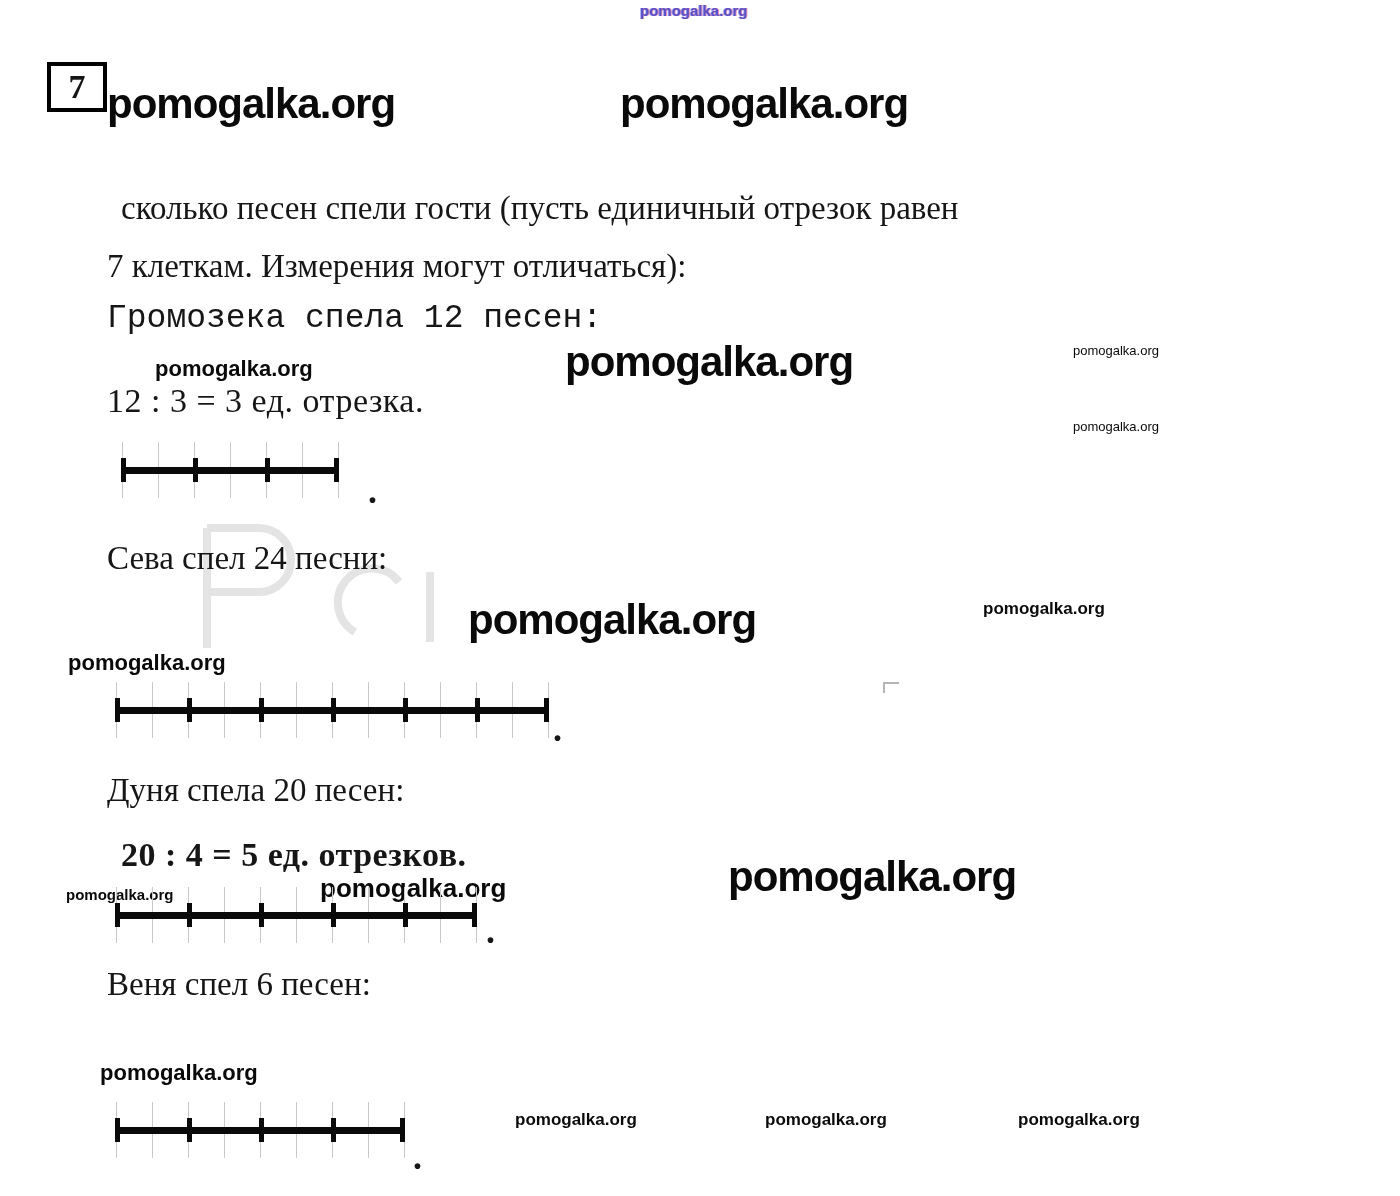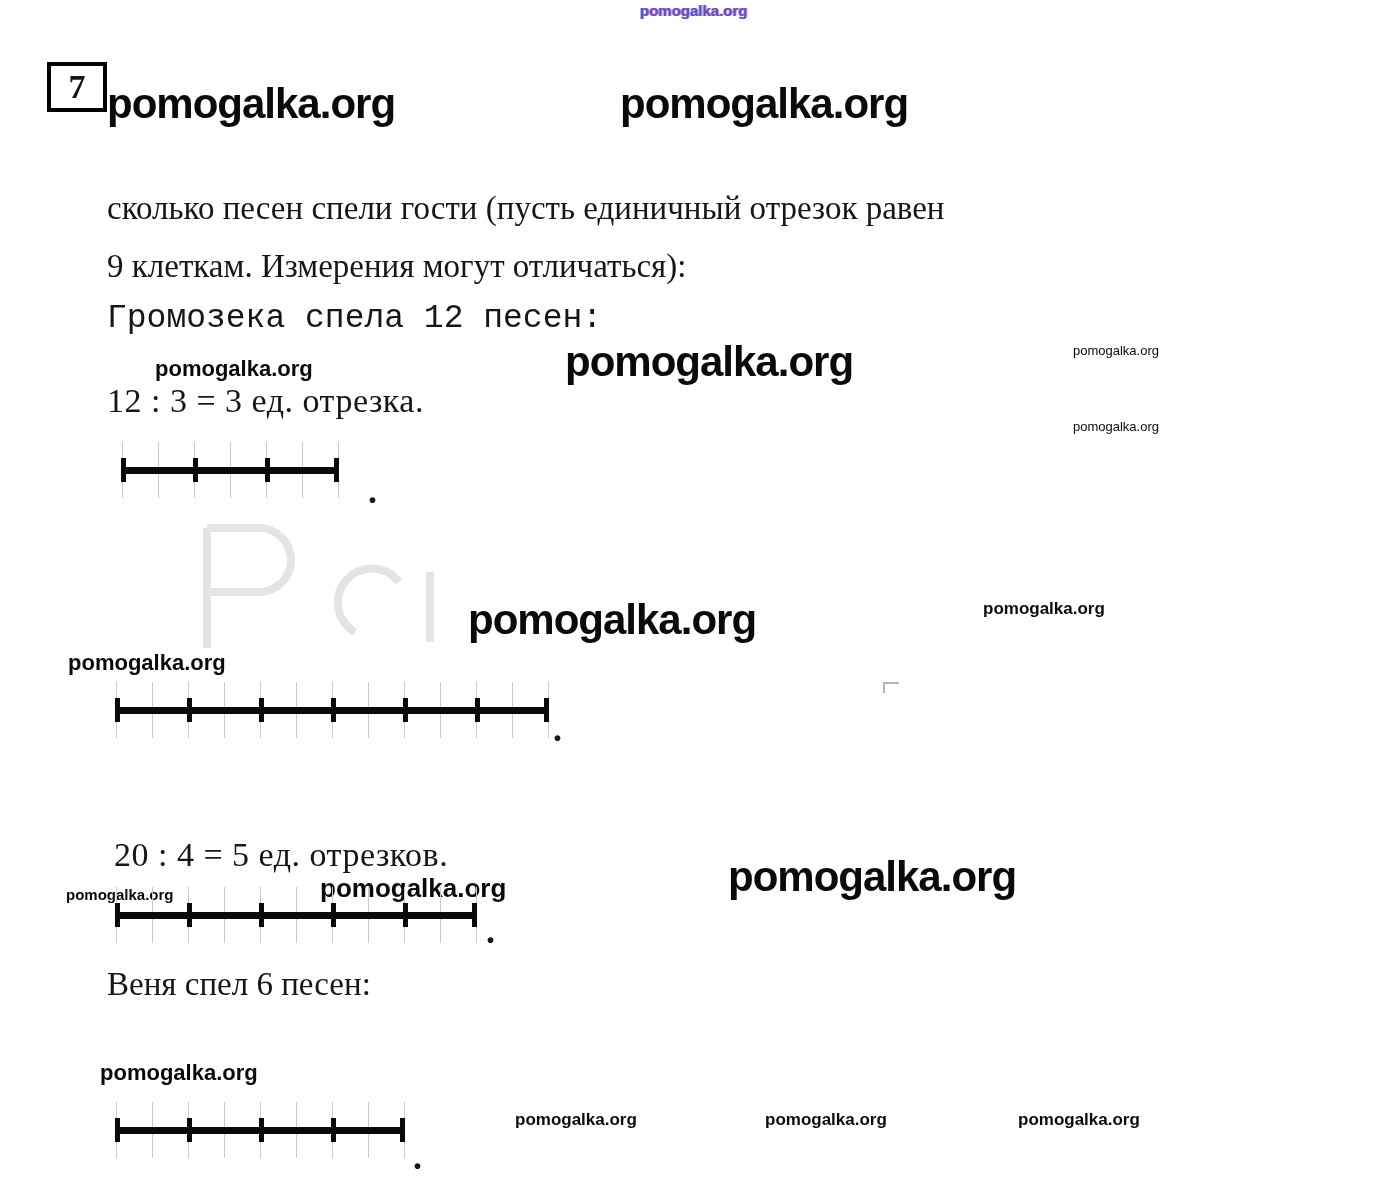--- a/index.html
+++ b/index.html
@@ -36,22 +36,22 @@
 
 <div id="page">
 
   <div class="abs wm wm-top" style="left:640px;top:2px;">pomogalka.org</div>
 
   <div class="abs problem-box" style="left:47px;top:62px;">7</div>
 
   <div class="abs wm wm-xl" style="left:107px;top:80px;">pomogalka.org</div>
   <div class="abs wm wm-xl" style="left:620px;top:80px;">pomogalka.org</div>
 
-  <div class="abs serif t-intro" style="left:107px;top:192px;">сколько песен спели гости (пусть единичный отрезок равен</div>
-  <div class="abs serif t-intro" style="left:107px;top:250px;">9 клеткам. Измерения могут отличаться):</div>
+  <div class="abs serif t-intro" style="left:121px;top:192px;">сколько песен спели гости (пусть единичный отрезок равен</div>
+  <div class="abs serif t-intro" style="left:107px;top:250px;">7 клеткам. Измерения могут отличаться):</div>
 
   <div class="abs serif t-title" style="left:107px;top:300px;font-family:Liberation Mono, monospace;">Громозека спела 12 песен:</div>
   <div class="abs wm wm-md" style="left:155px;top:356px;">pomogalka.org</div>
   <div class="abs wm wm-xl" style="left:565px;top:338px;">pomogalka.org</div>
   <div class="abs wm wm-xs" style="left:1073px;top:343px;">pomogalka.org</div>
   <div class="abs serif t-eq" style="left:107px;top:382px;">12 : 3 = 3 ед. отрезка.</div>
   <div class="abs wm wm-xs" style="left:1073px;top:419px;">pomogalka.org</div>
   <div class="segment" style="left: 122px; top: 442px; width: 220px;">
       <div class="gcell" style="left: 0px;"></div>
       <div class="gcell" style="left: 36px;"></div>
@@ -69,20 +69,21 @@
   <div class="abs serif t-period" style="left:368px;top:470px;">.</div>
 
   <svg class="abs ghost" style="left:185px;top:512px;" width="310" height="150" viewBox="0 0 310 150">
     <g fill="none" stroke="#dcdcdc" stroke-width="8">
       <path d="M22,16 v120"></path>
       <path d="M22,16 h52 a32,32 0 0 1 0,64 h-48"></path>
       <path d="M170,120 a34,34 0 1 1 44,-50"></path>
       <path d="M245,60 v70"></path>
     </g>
   </svg>
+  <div class="abs serif t-title" style="left:107px;top:540px;">Сева спел 24 песни:</div>
   <div class="abs wm wm-xl" style="left:468px;top:596px;">pomogalka.org</div>
   <div class="abs wm wm-sm" style="left:983px;top:599px;">pomogalka.org</div>
   <div class="abs wm wm-md" style="left:68px;top:650px;">pomogalka.org</div>
   <div class="abs corner-mark" style="left:883px;top:682px;"></div>
   <div class="segment" style="left: 116px; top: 682px; width: 436px;">
       <div class="gcell" style="left: 0px;"></div>
       <div class="gcell" style="left: 36px;"></div>
       <div class="gcell" style="left: 72px;"></div>
       <div class="gcell" style="left: 108px;"></div>
       <div class="gcell" style="left: 144px;"></div>
@@ -98,21 +99,22 @@
       <div class="stick" style="left: -1px;"></div>
       <div class="stick" style="left: 71px;"></div>
       <div class="stick" style="left: 143px;"></div>
       <div class="stick" style="left: 215px;"></div>
       <div class="stick" style="left: 287px;"></div>
       <div class="stick" style="left: 359px;"></div>
       <div class="stick" style="left: 428px;"></div>
     </div>
   <div class="abs serif t-period" style="left:553px;top:708px;">.</div>
 
-  <div class="abs serif t-eq" style="left:114px;top:836px;">20 : 4 = 5 ед. отрезков.</div>
+  <div class="abs serif t-title" style="left:107px;top:772px;">Дуня спела 20 песен:</div>
+  <div class="abs serif t-eq" style="left:121px;top:836px;font-weight:bold;">20 : 4 = 5 ед. отрезков.</div>
   <div class="abs wm wm-xl" style="left:728px;top:853px;">pomogalka.org</div>
   <div class="abs wm wm-lg" style="left:320px;top:873px;">pomogalka.org</div>
   <div class="abs wm wm-xs-b" style="left:66px;top:886px;">pomogalka.org</div>
   <div class="segment" style="left: 116px; top: 887px; width: 364px;">
       <div class="gcell" style="left: 0px;"></div>
       <div class="gcell" style="left: 36px;"></div>
       <div class="gcell" style="left: 72px;"></div>
       <div class="gcell" style="left: 108px;"></div>
       <div class="gcell" style="left: 144px;"></div>
       <div class="gcell" style="left: 180px;"></div>

